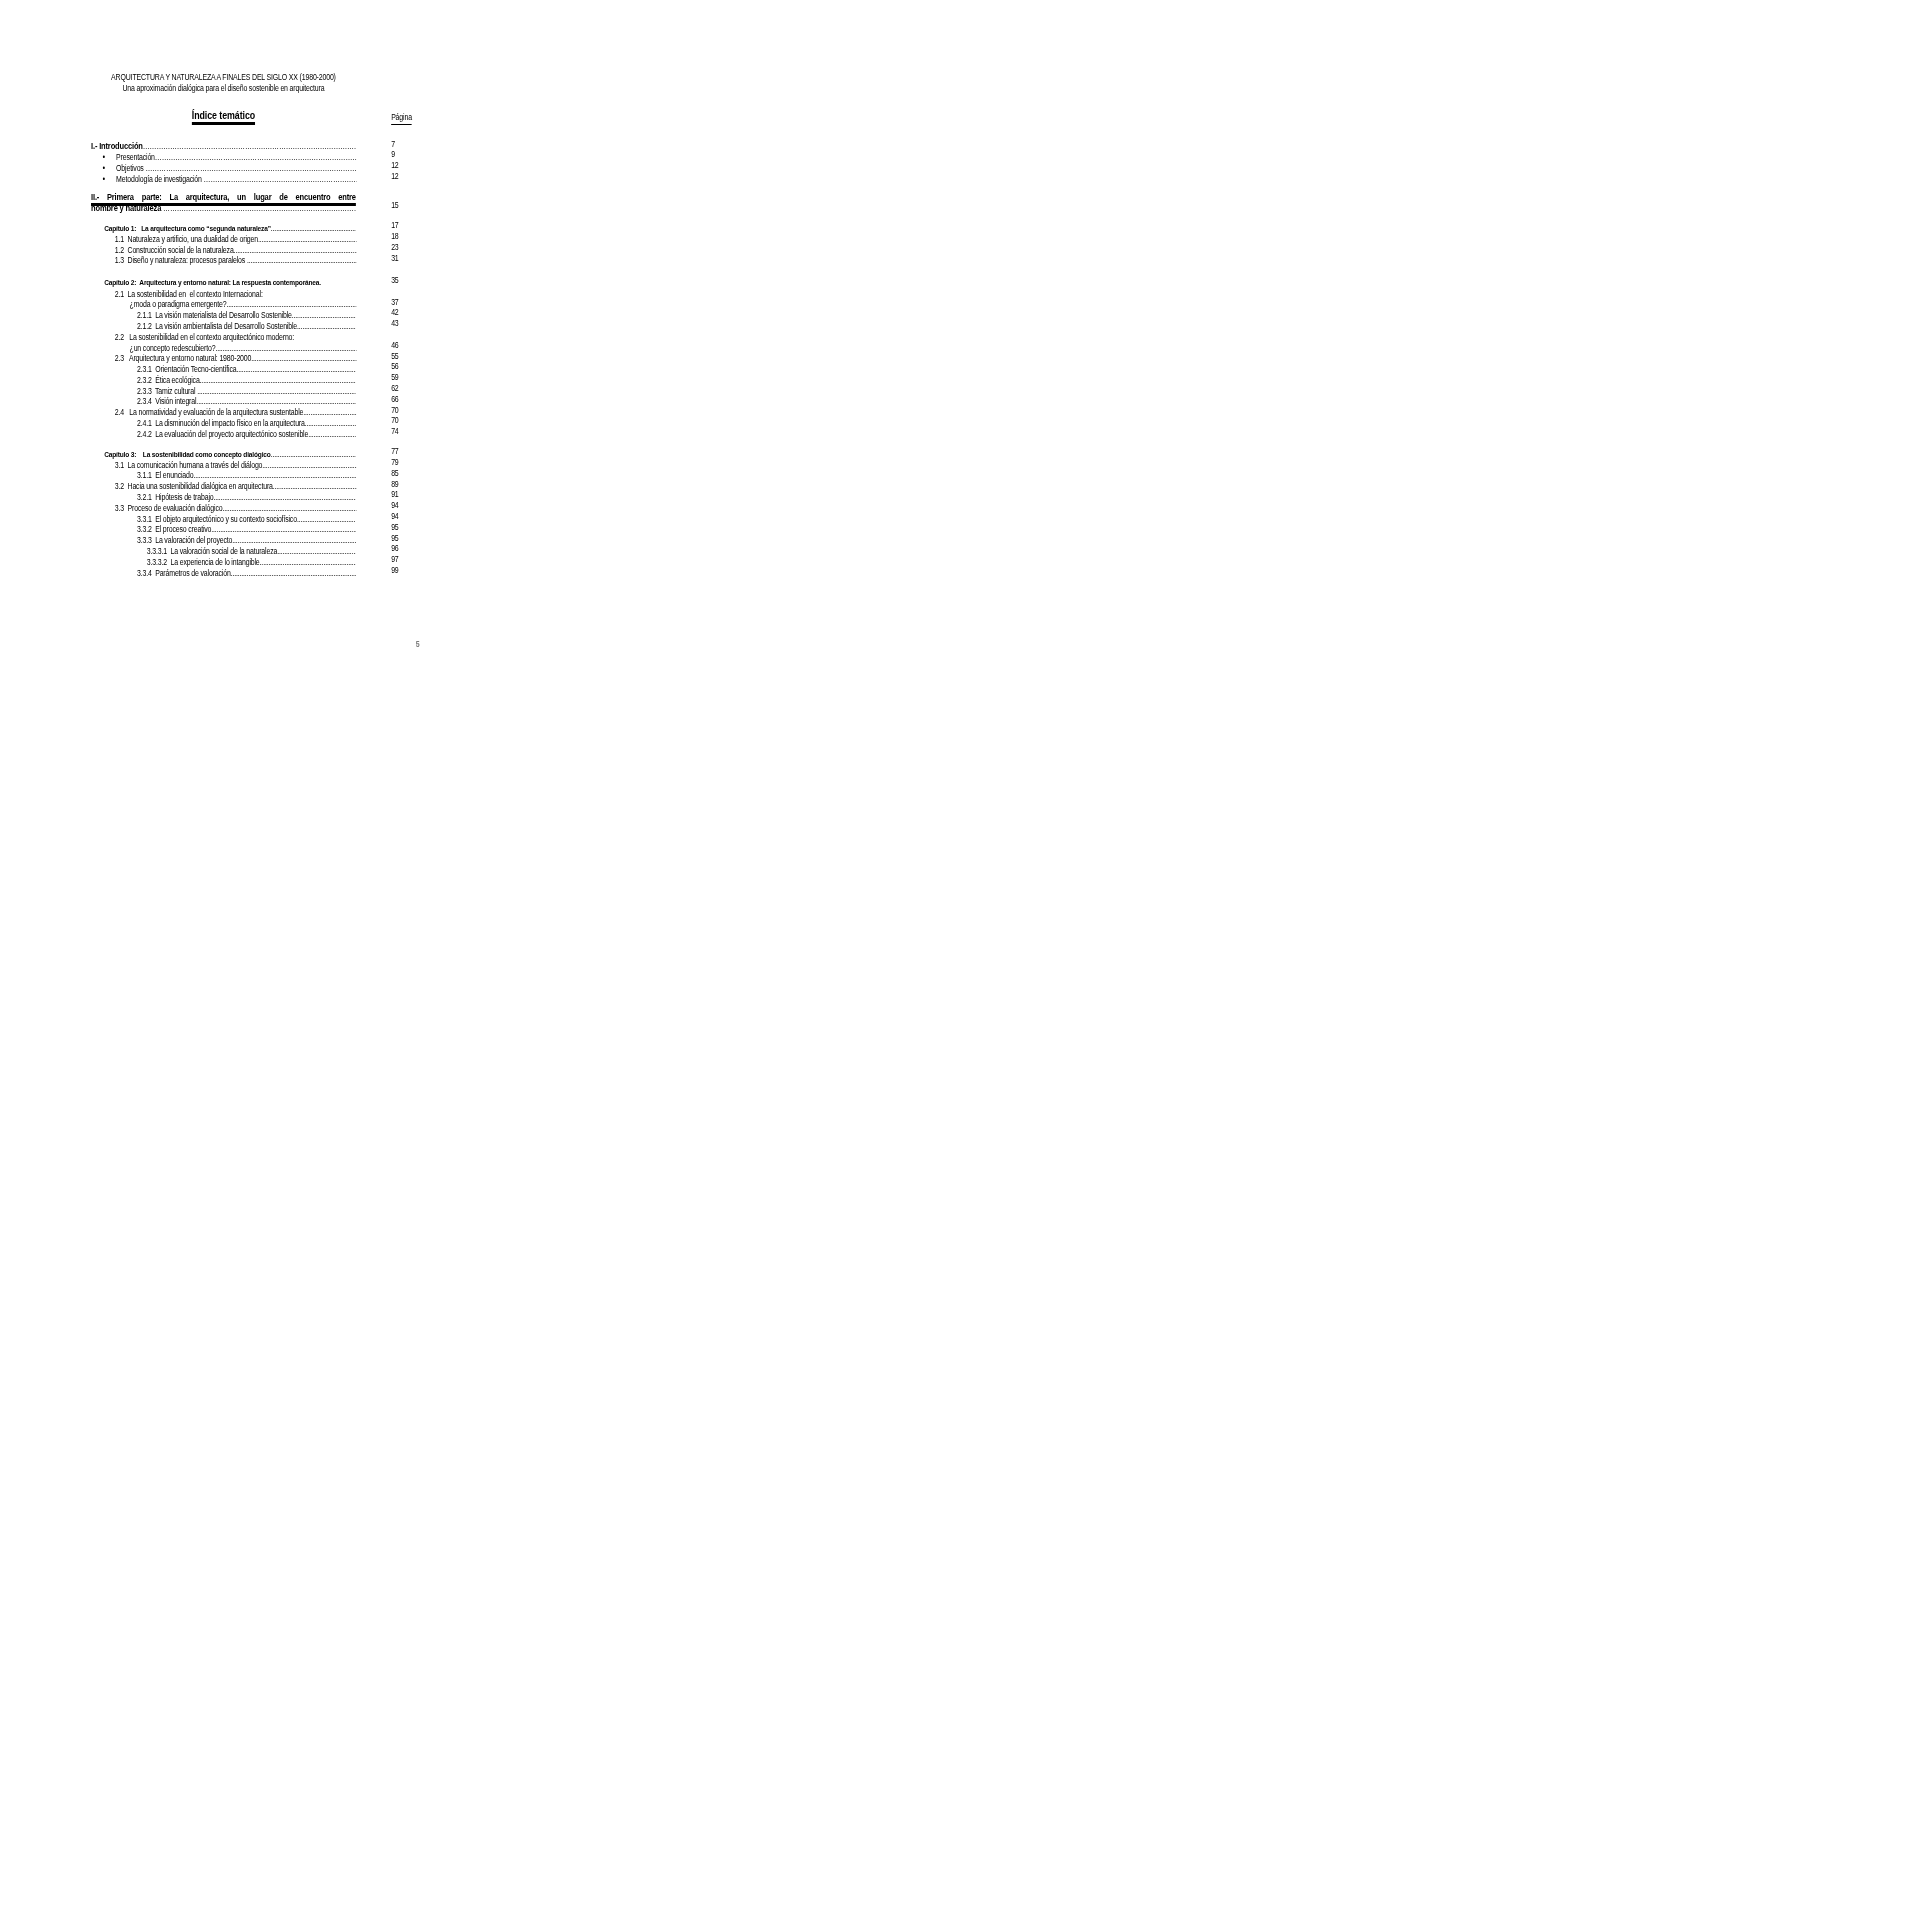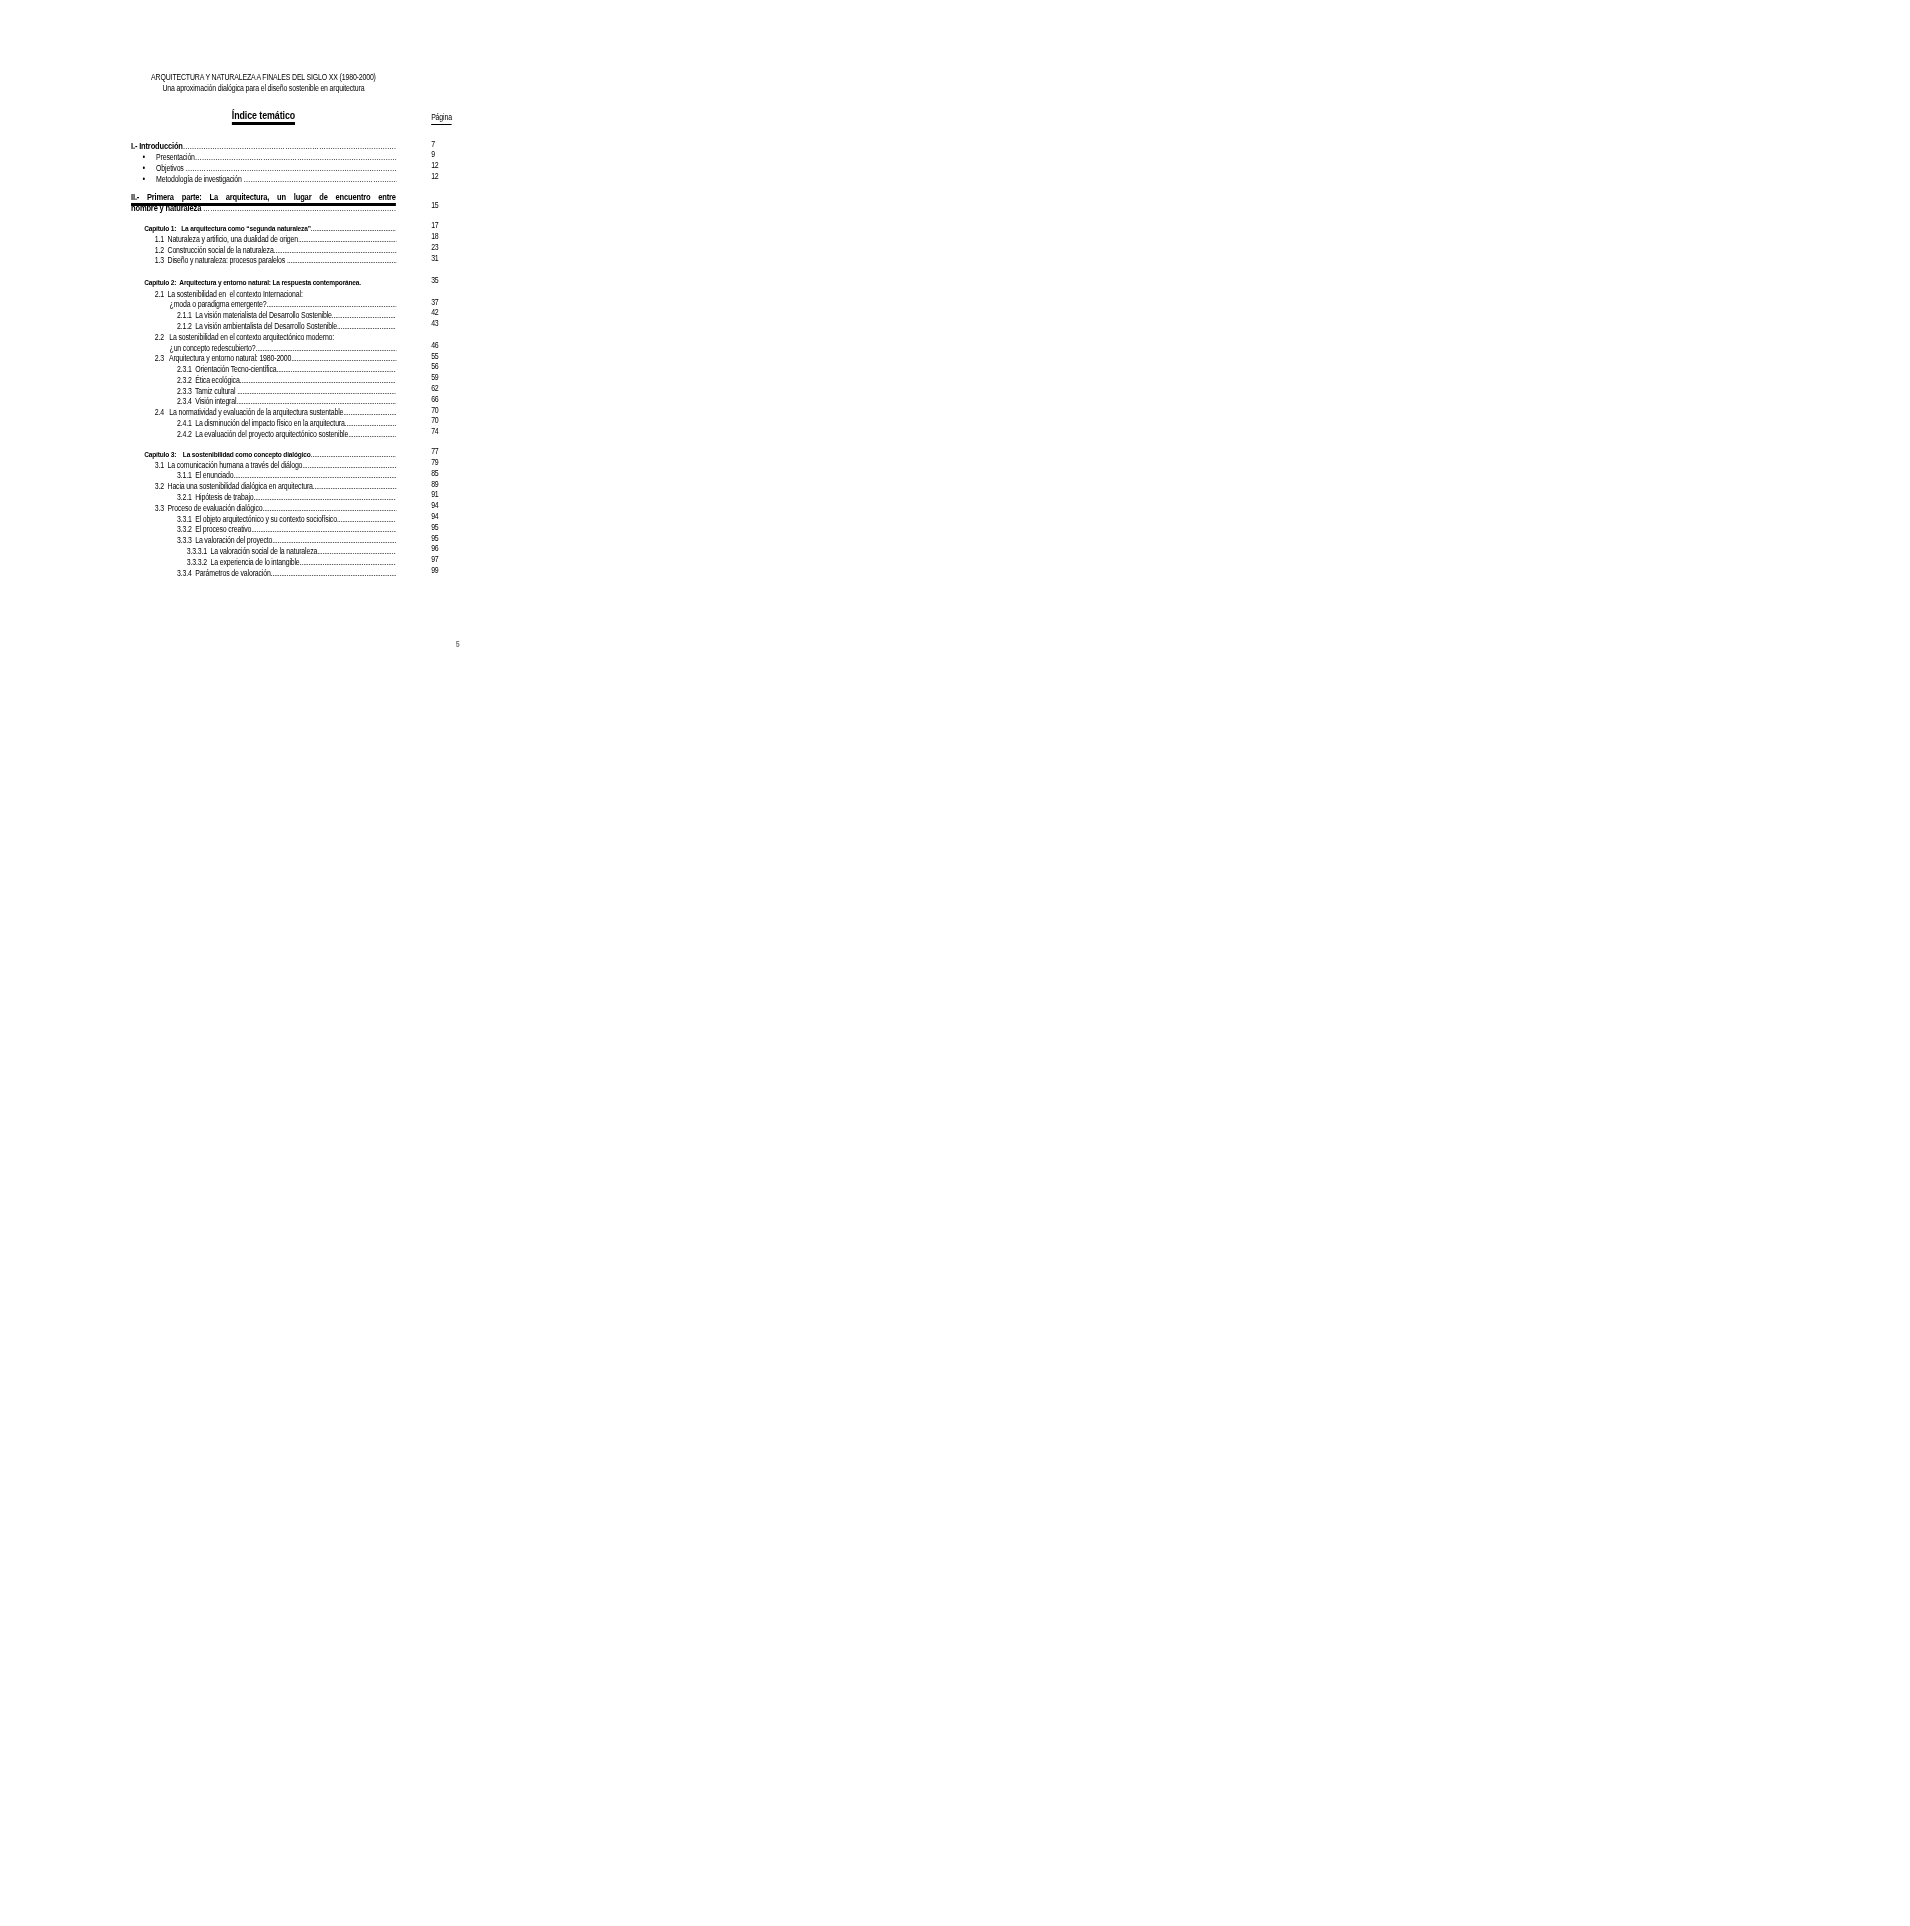--- a/index.html
+++ b/index.html
@@ -5,21 +5,20 @@
 <style>
   html, body { margin:0; padding:0; background:#ffffff; }
   .sheet {
     position:relative;
     width:478px;
     height:676px;
     background:#ffffff;
     overflow:hidden;
     font-family:"Liberation Sans", sans-serif;
     color:#000;
-    margin-left:40px;
   }
   
   .inner {
     position:relative;
     width:582px;
     height:676px;
     transform:scaleX(0.82);
     transform-origin:0 0;
     padding-top:72px;
     box-sizing:border-box;

